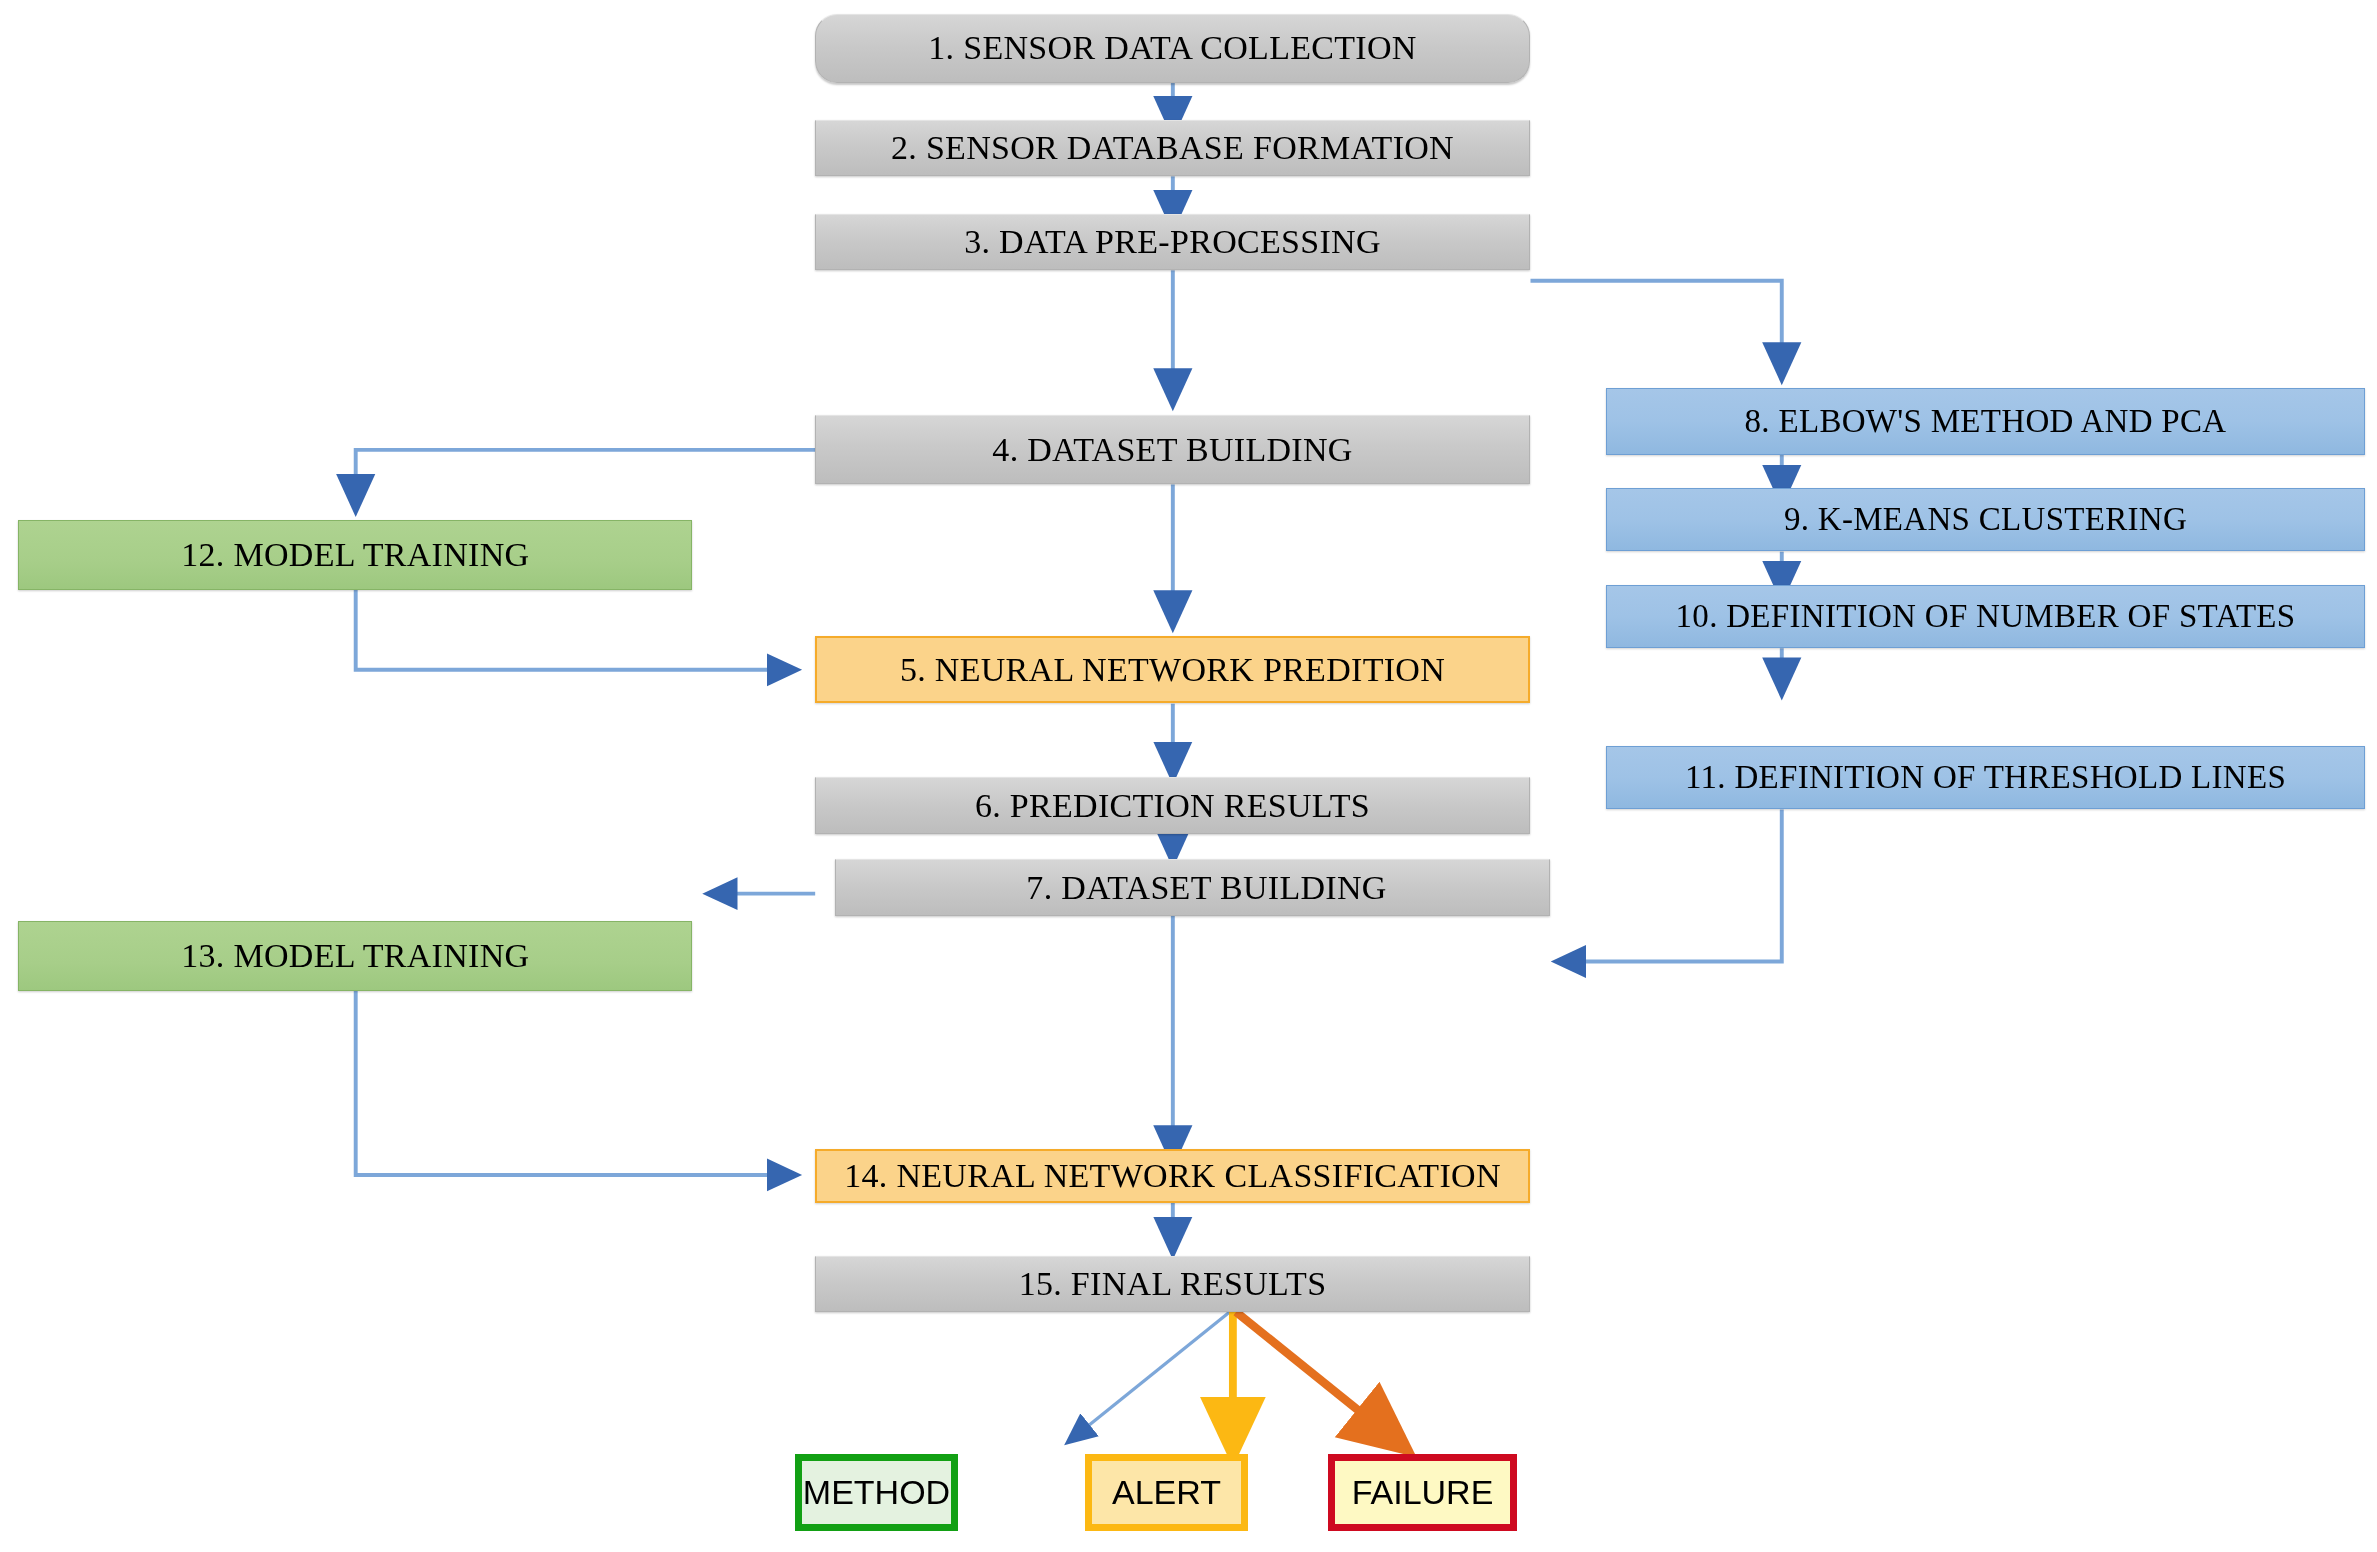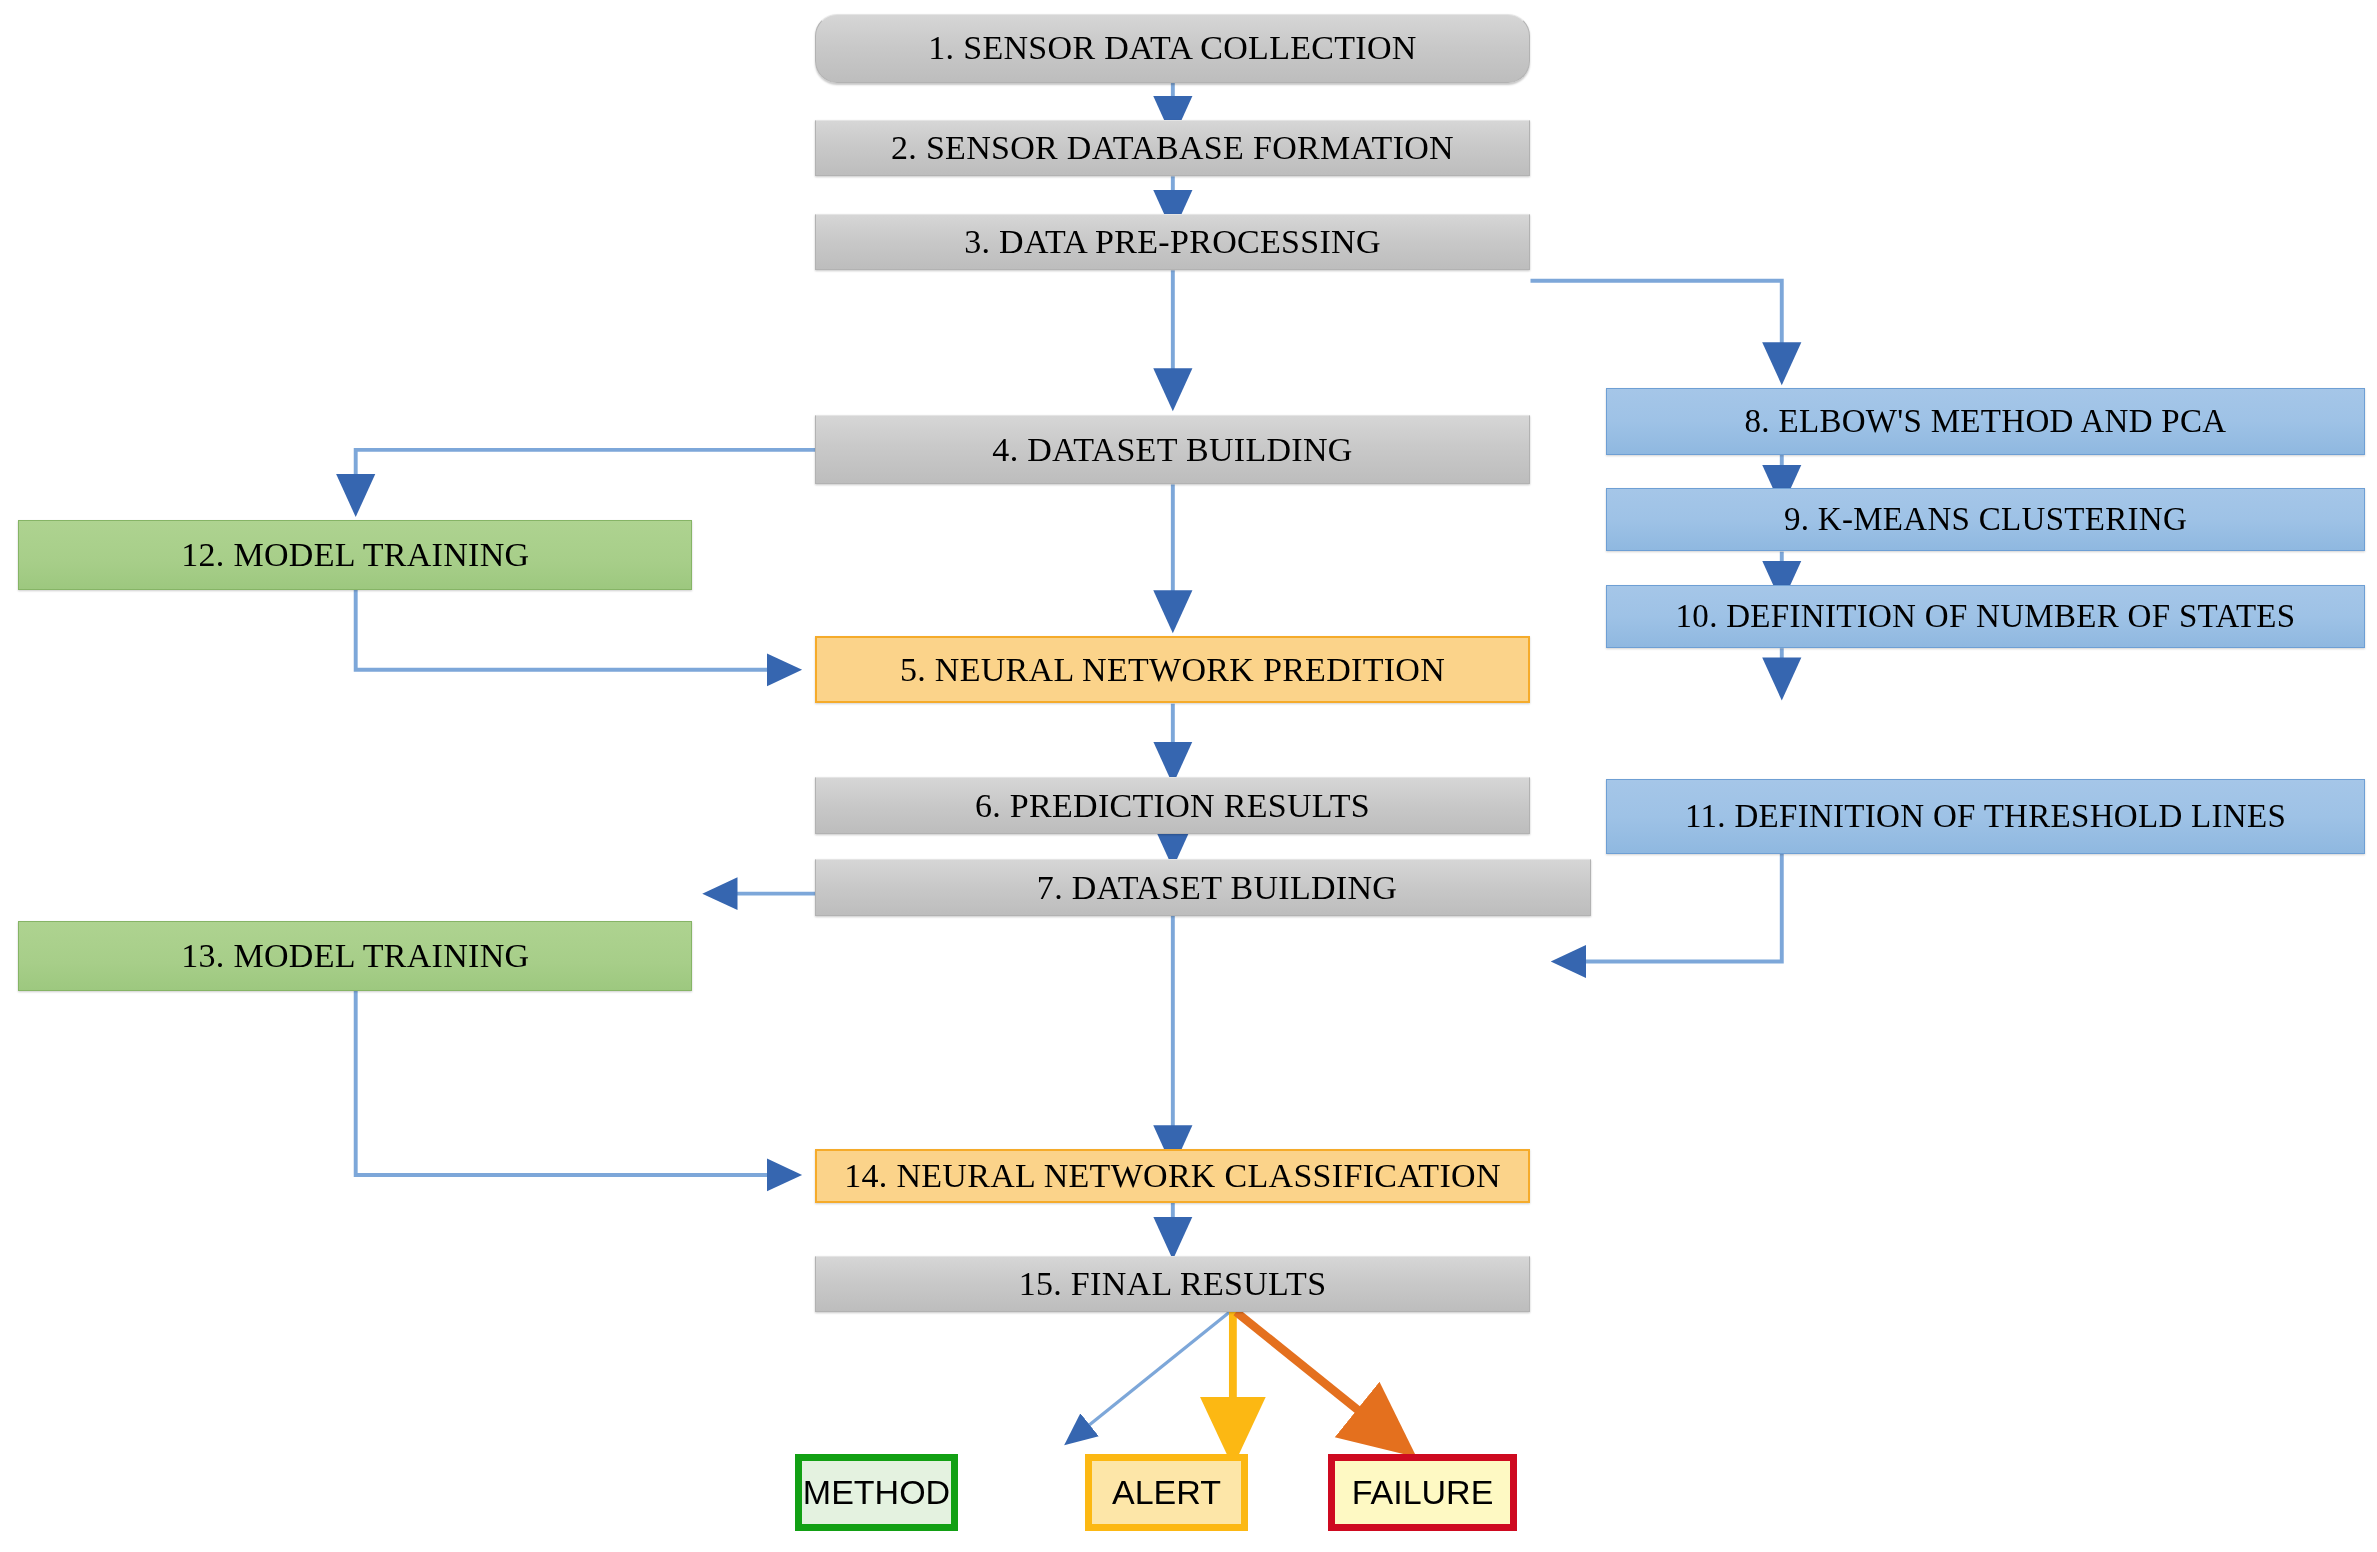--- a/index.html
+++ b/index.html
@@ -174,21 +174,21 @@
   </div>
 
   <div class="node node-orange" style="left:815px; top:636px; width:715px; height:67px;">
     <span>5. NEURAL NETWORK PREDITION</span>
   </div>
 
   <div class="node node-gray" style="left:815px; top:777px; width:715px; height:57px;">
     <span>6. PREDICTION RESULTS</span>
   </div>
 
-  <div class="node node-gray" style="left:815px; top:859px; width:776px; height:57px;padding-left:28px;">
+  <div class="node node-gray" style="left:835px; top:859px; width:715px; height:57px;padding-left:28px;">
     <span>7. DATASET BUILDING</span>
   </div>
 
   <div class="node node-orange" style="left:815px; top:1149px; width:715px; height:54px;">
     <span>14. NEURAL NETWORK CLASSIFICATION</span>
   </div>
 
   <div class="node node-gray" style="left:815px; top:1256px; width:715px; height:56px;">
     <span>15. FINAL RESULTS</span>
   </div>
@@ -198,21 +198,21 @@
   </div>
 
   <div class="node node-blue" style="left:1606px; top:488px; width:759px; height:63px;">
     <span>9. K-MEANS CLUSTERING</span>
   </div>
 
   <div class="node node-blue" style="left:1606px; top:585px; width:759px; height:63px;">
     <span>10. DEFINITION OF NUMBER OF STATES</span>
   </div>
 
-  <div class="node node-blue" style="left:1606px; top:746px; width:759px; height:75px;margin-top:33px;">
+  <div class="node node-blue" style="left:1606px; top:746px; width:759px; height:63px;">
     <span>11. DEFINITION OF THRESHOLD LINES</span>
   </div>
 
   <div class="node node-green" style="left:18.3px; top:520px; width:674px; height:70px;">
     <span>12. MODEL TRAINING</span>
   </div>
 
   <div class="node node-green" style="left:18.3px; top:921px; width:674px; height:70px;">
     <span>13. MODEL TRAINING</span>
   </div>

